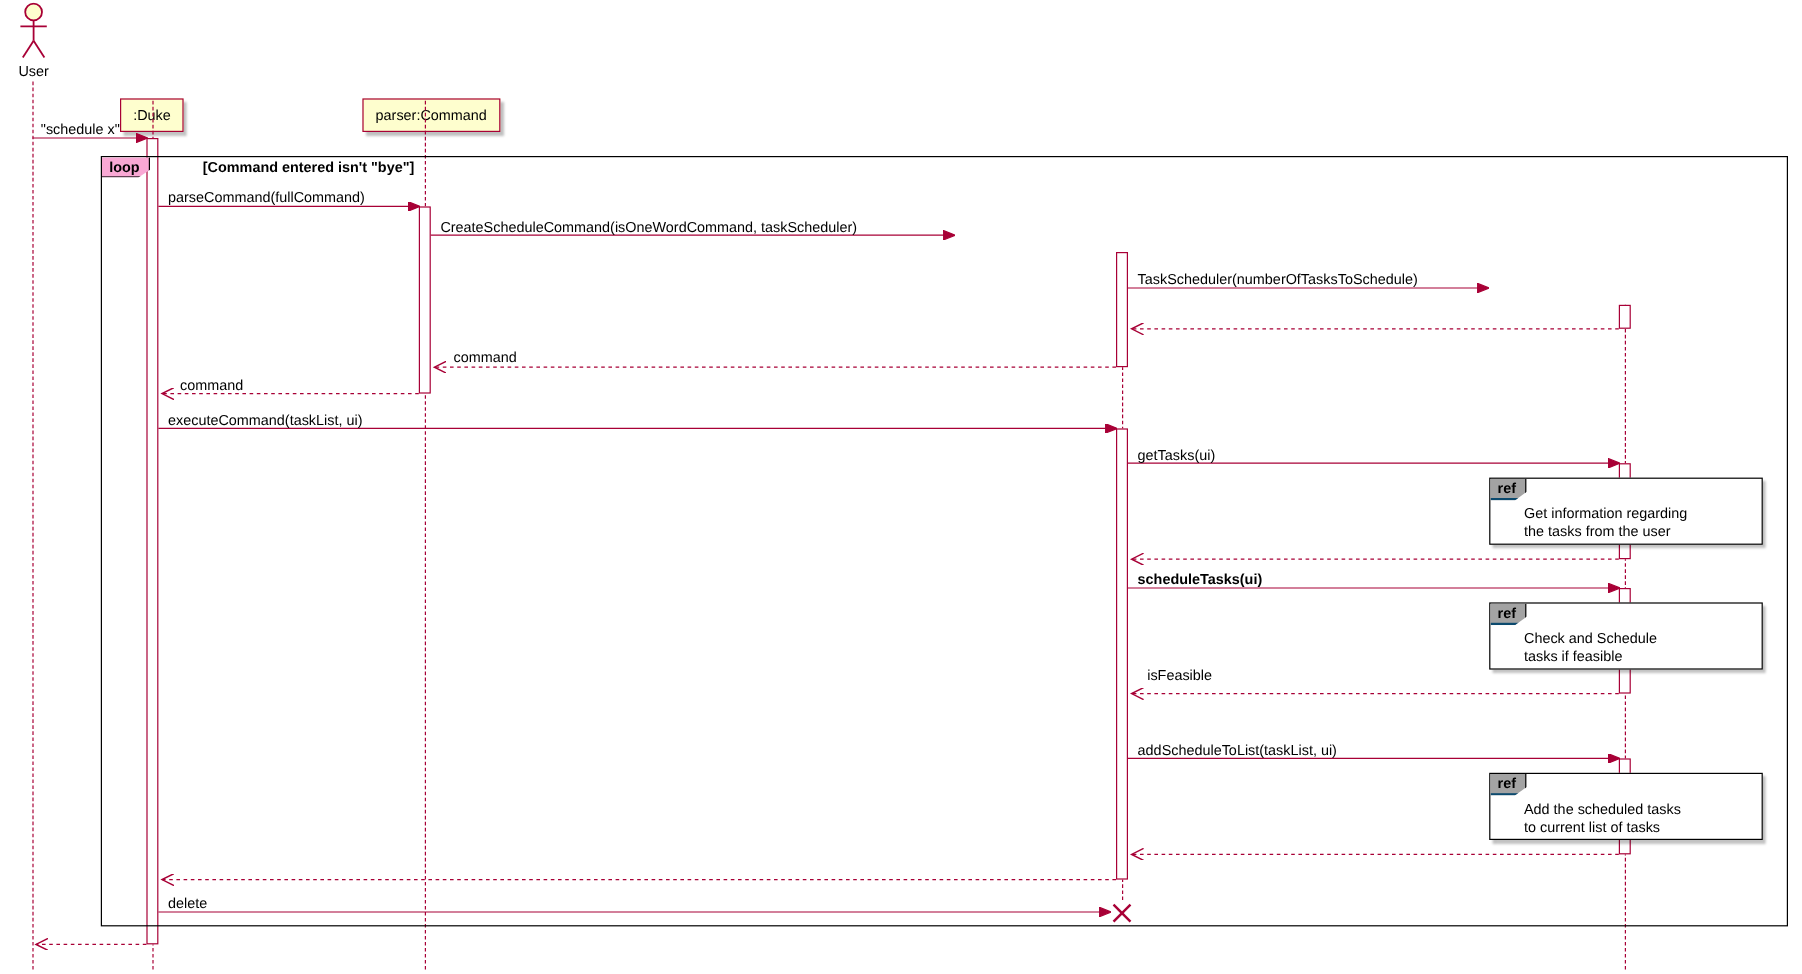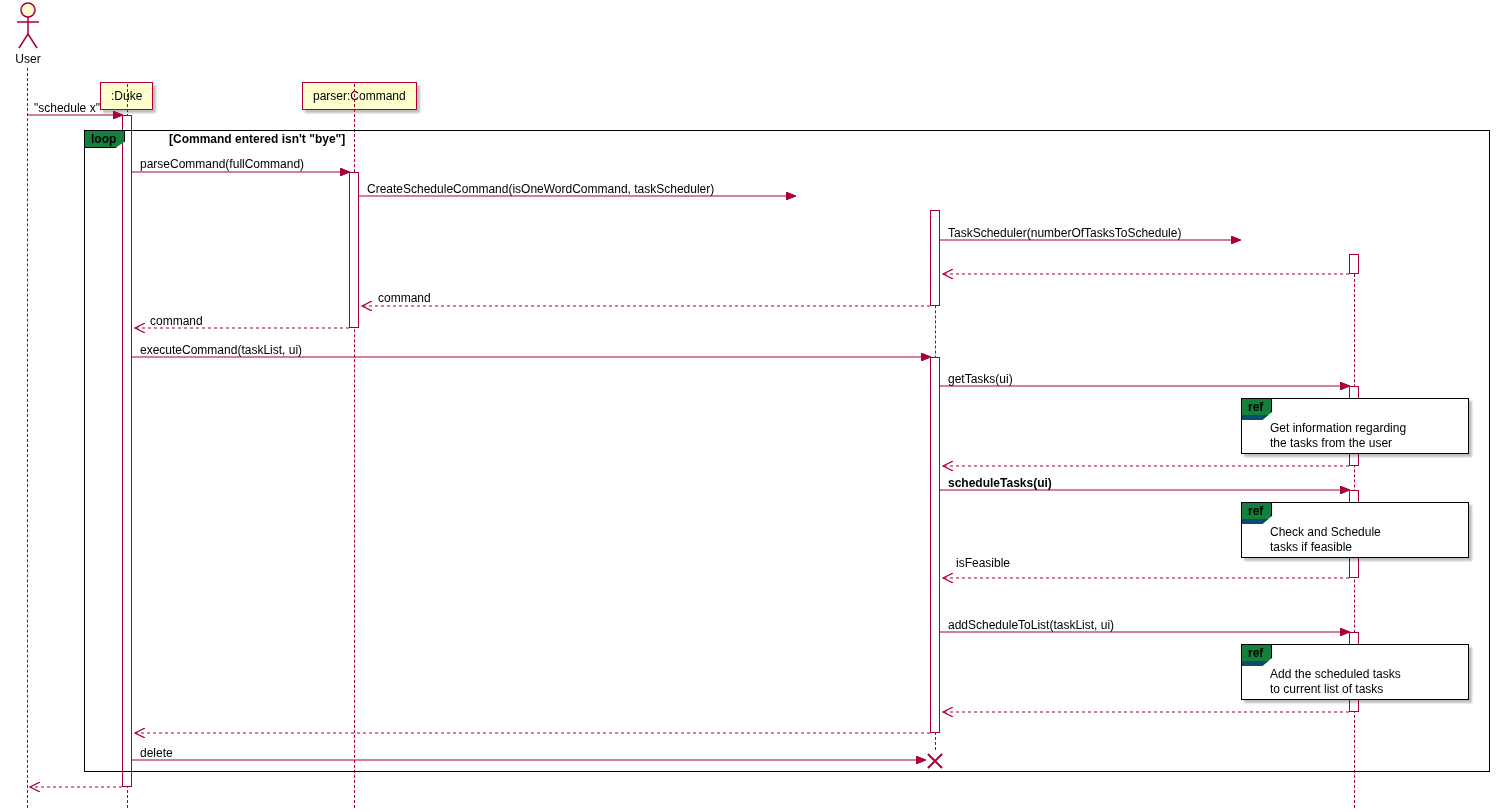--- a/index.html
+++ b/index.html
@@ -50,21 +50,21 @@
   }
   
   .frame {
     position: absolute;
     border: 1.5px solid #000;
     box-sizing: border-box;
   }
   .frame .tag {
     position: absolute;
     top: 0; left: 0;
-    background: #15803d;
+    background: #f9a8d4;
     border-right: 1px solid #000;
     border-bottom: 1px solid #000;
     padding: 1px 8px 1px 6px;
     font-weight: bold;
     clip-path: polygon(0 0, 100% 0, 100% 60%, calc(100% - 10px) 100%, 0 100%);
   }
   .frame .guard {
     position: absolute;
     top: 0;
     left: 80px;
@@ -75,23 +75,23 @@
   .refbox {
     position: absolute;
     background: #fff;
     border: 1.5px solid #000;
     box-sizing: border-box;
     box-shadow: 3px 3px 2px rgba(0,0,0,0.25);
   }
   .refbox .tag {
     position: absolute;
     top: 0; left: 0;
-    background: #15803d;
+    background: #a3a3a3;
     border-right: 1px solid #000;
-    border-bottom: 5px solid #0c4a6e;
+    border-bottom: 2px solid #0c4a6e;
     padding: 1px 8px 1px 6px;
     font-weight: bold;
     clip-path: polygon(0 0, 100% 0, 100% 60%, calc(100% - 10px) 100%, 0 100%);
   }
   .refbox .body {
     padding: 22px 12px 8px 28px;
     line-height: 1.25;
   }
   
   .msg-label {

